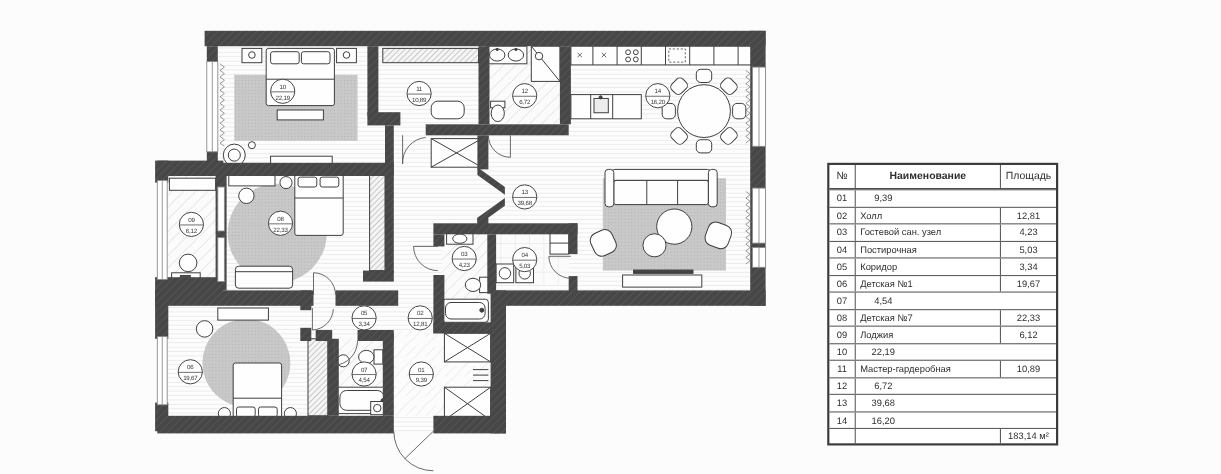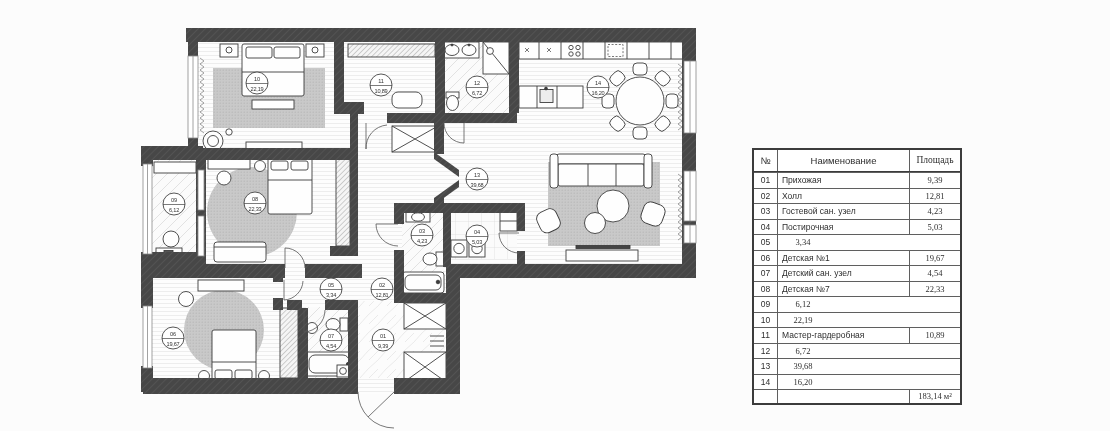--- a/index.html
+++ b/index.html
@@ -7,22 +7,22 @@
          font-family:"Liberation Sans",sans-serif;}
   .plan-svg{position:absolute;left:0;top:0;}
   
   .area-table{position:absolute;left:752px;top:148px;width:206px;background:#fff;
       border:2px solid #3c3c3c;color:#2e2e2e;font:8.5px/1 "Liberation Sans",sans-serif;}
   .t-row{display:flex;align-items:stretch;height:14.5px;border-top:1px solid #5f5f5f;}
   .t-row.t-head{height:21px;border-top:none;border-bottom:1px solid #3c3c3c;font-size:9.5px;}
   .t-row.t-total{height:13px;}
   .c-num{width:23px;border-right:1px solid #5f5f5f;display:flex;align-items:center;justify-content:center;}
   .c-name{flex:1;border-right:1px solid #5f5f5f;display:flex;align-items:center;padding-left:4px;}
-  .c-area{width:50px;display:flex;align-items:center;justify-content:center;font-family:Liberation Serif, serif;}
-  .t-head .c-name{justify-content:center;padding-left:0;}
+  .c-area{width:50px;display:flex;align-items:center;justify-content:center;}
+  .t-head .c-name{justify-content:center;padding-left:0;font-weight:bold;}
   svg text{font-family:"Liberation Sans",sans-serif;fill:#333;}
   .lbl-num,.lbl-area{font-size:5.6px;letter-spacing:-0.2px;text-anchor:middle;}
 </style>
 </head>
 <body>
 
 <div class="stage">
 
 <svg class="plan-svg" width="1110" height="431" viewBox="0 0 1110 431">
   <defs>
@@ -456,59 +456,59 @@
 </svg>
 
 <div class="area-table">
   <div class="t-row t-head">
     <div class="c-num">№</div>
     <div class="c-name">Наименование</div>
     <div class="c-area">Площадь</div>
   </div>
   <div class="t-row">
     <div class="c-num">01</div>
-    <div class="c-name">Прихожая</div>
     <div class="c-area">9,39</div>
   </div>
   <div class="t-row">
     <div class="c-num">02</div>
     <div class="c-name">Холл</div>
     <div class="c-area">12,81</div>
   </div>
   <div class="t-row">
     <div class="c-num">03</div>
     <div class="c-name">Гостевой сан. узел</div>
     <div class="c-area">4,23</div>
   </div>
   <div class="t-row">
     <div class="c-num">04</div>
     <div class="c-name">Постирочная</div>
     <div class="c-area">5,03</div>
   </div>
   <div class="t-row">
     <div class="c-num">05</div>
+    <div class="c-name">Коридор</div>
     <div class="c-area">3,34</div>
   </div>
   <div class="t-row">
     <div class="c-num">06</div>
     <div class="c-name">Детская №1</div>
     <div class="c-area">19,67</div>
   </div>
   <div class="t-row">
     <div class="c-num">07</div>
-    <div class="c-name">Детский сан. узел</div>
     <div class="c-area">4,54</div>
   </div>
   <div class="t-row">
     <div class="c-num">08</div>
     <div class="c-name">Детская №7</div>
     <div class="c-area">22,33</div>
   </div>
   <div class="t-row">
     <div class="c-num">09</div>
+    <div class="c-name">Лоджия</div>
     <div class="c-area">6,12</div>
   </div>
   <div class="t-row">
     <div class="c-num">10</div>
     <div class="c-area">22,19</div>
   </div>
   <div class="t-row">
     <div class="c-num">11</div>
     <div class="c-name">Мастер-гардеробная</div>
     <div class="c-area">10,89</div>

